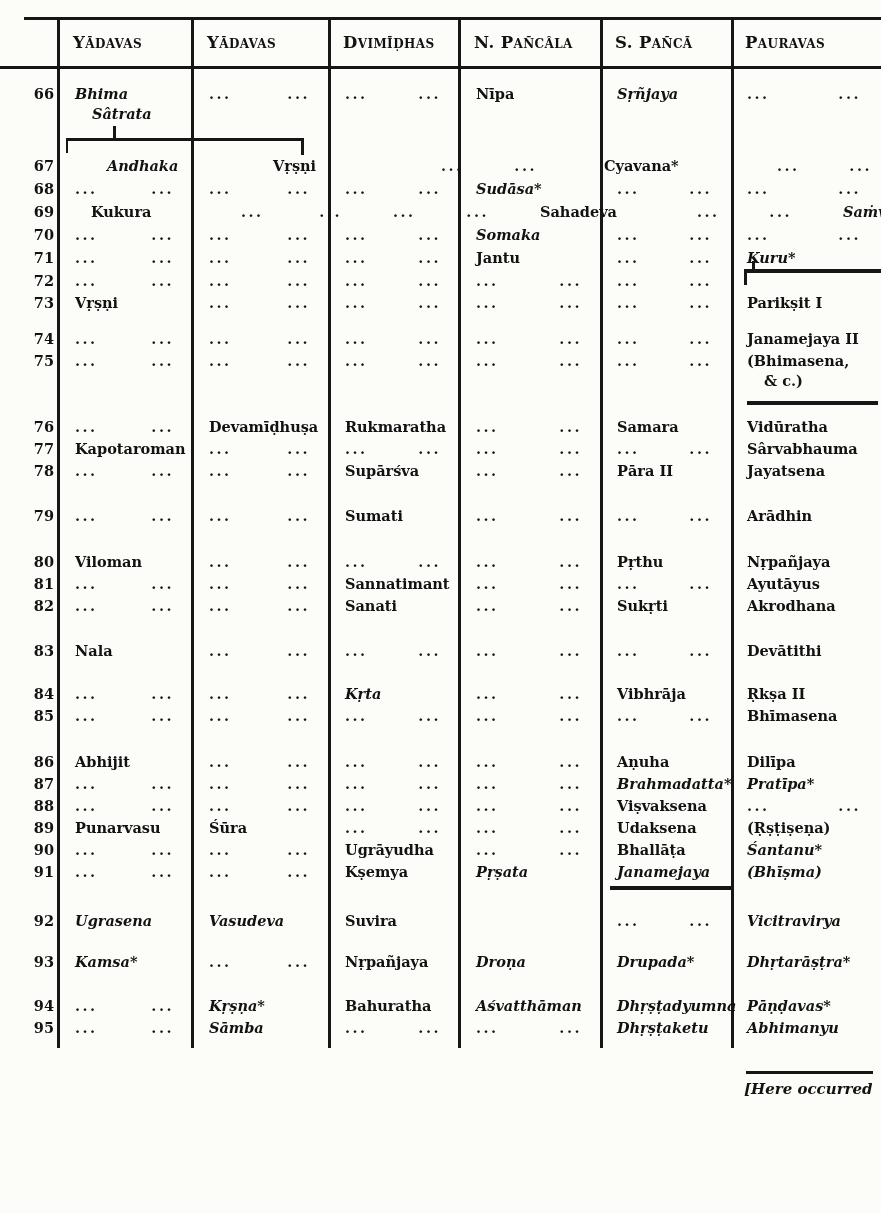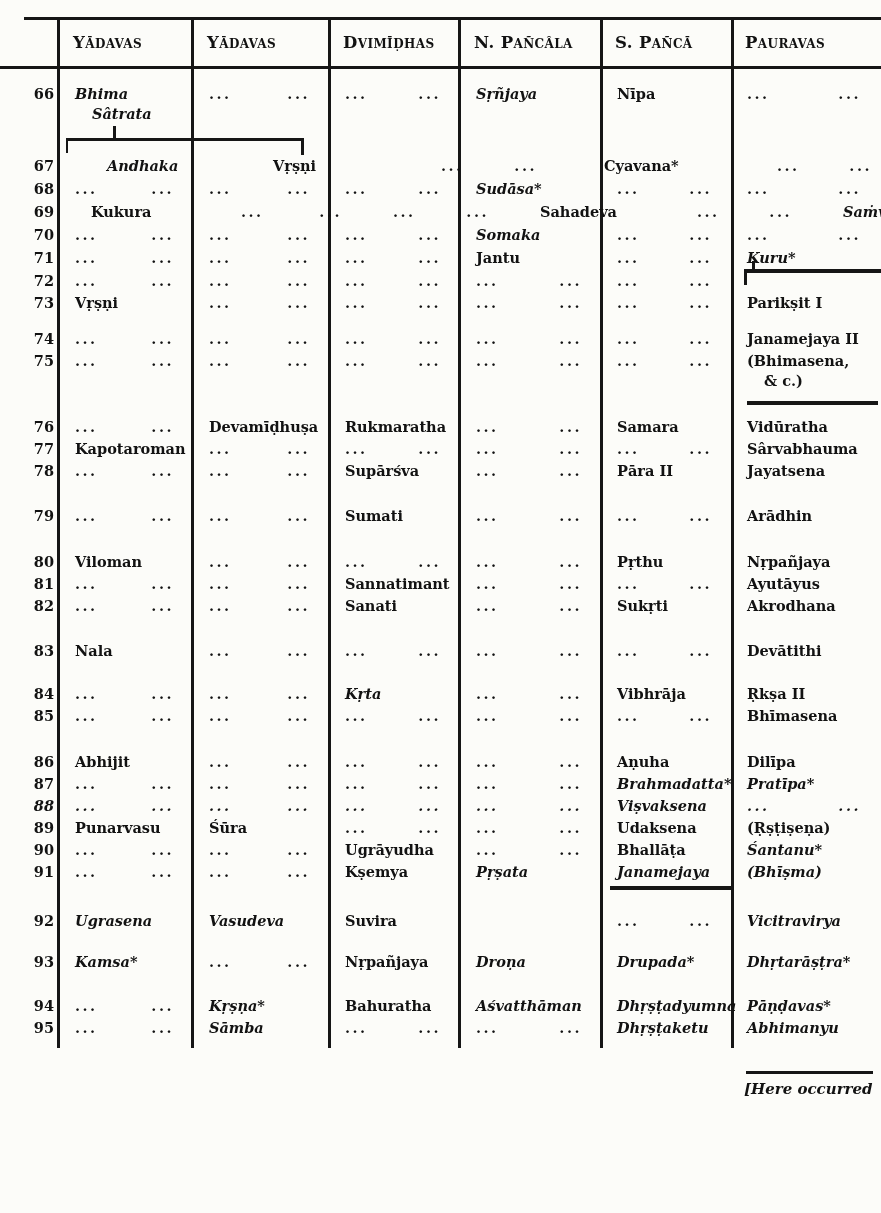--- a/index.html
+++ b/index.html
@@ -51,22 +51,22 @@
         <div class="cell num">66</div>
         <div class="cell"><span class="nm it">Bhima</span><div class="sub it">Sâtrata</div></div>
         <div class="cell dots">
           <span class="dg">...</span>
           <span class="dg">...</span>
         </div>
         <div class="cell dots">
           <span class="dg">...</span>
           <span class="dg">...</span>
         </div>
+        <div class="cell"><span class="nm">Nīpa</span></div>
         <div class="cell"><span class="nm it">Sṛñjaya</span></div>
-        <div class="cell"><span class="nm">Nīpa</span></div>
         <div class="cell dots">
           <span class="dg">...</span>
           <span class="dg">...</span>
         </div>
       </div>
       <div class="trow grid7" style="top: 156px; gap: 32px;">
         <div class="cell num">67</div>
         <div class="cell"><span class="nm it">Andhaka</span></div>
         <div class="cell"><span class="nm">Vṛṣṇi</span></div>
         <div class="cell dots">
@@ -490,21 +490,21 @@
           <span class="dg">...</span>
           <span class="dg">...</span>
         </div>
         <div class="cell dots">
           <span class="dg">...</span>
           <span class="dg">...</span>
         </div>
         <div class="cell"><span class="nm it">Brahmadatta*</span></div>
         <div class="cell"><span class="nm it">Pratīpa*</span></div>
       </div>
-      <div class="trow grid7" style="top: 796px; font-style: italic;">
+      <div class="trow grid7" style="top: 796px;">
         <div class="cell num">88</div>
         <div class="cell dots">
           <span class="dg">...</span>
           <span class="dg">...</span>
         </div>
         <div class="cell dots">
           <span class="dg">...</span>
           <span class="dg">...</span>
         </div>
         <div class="cell dots">

